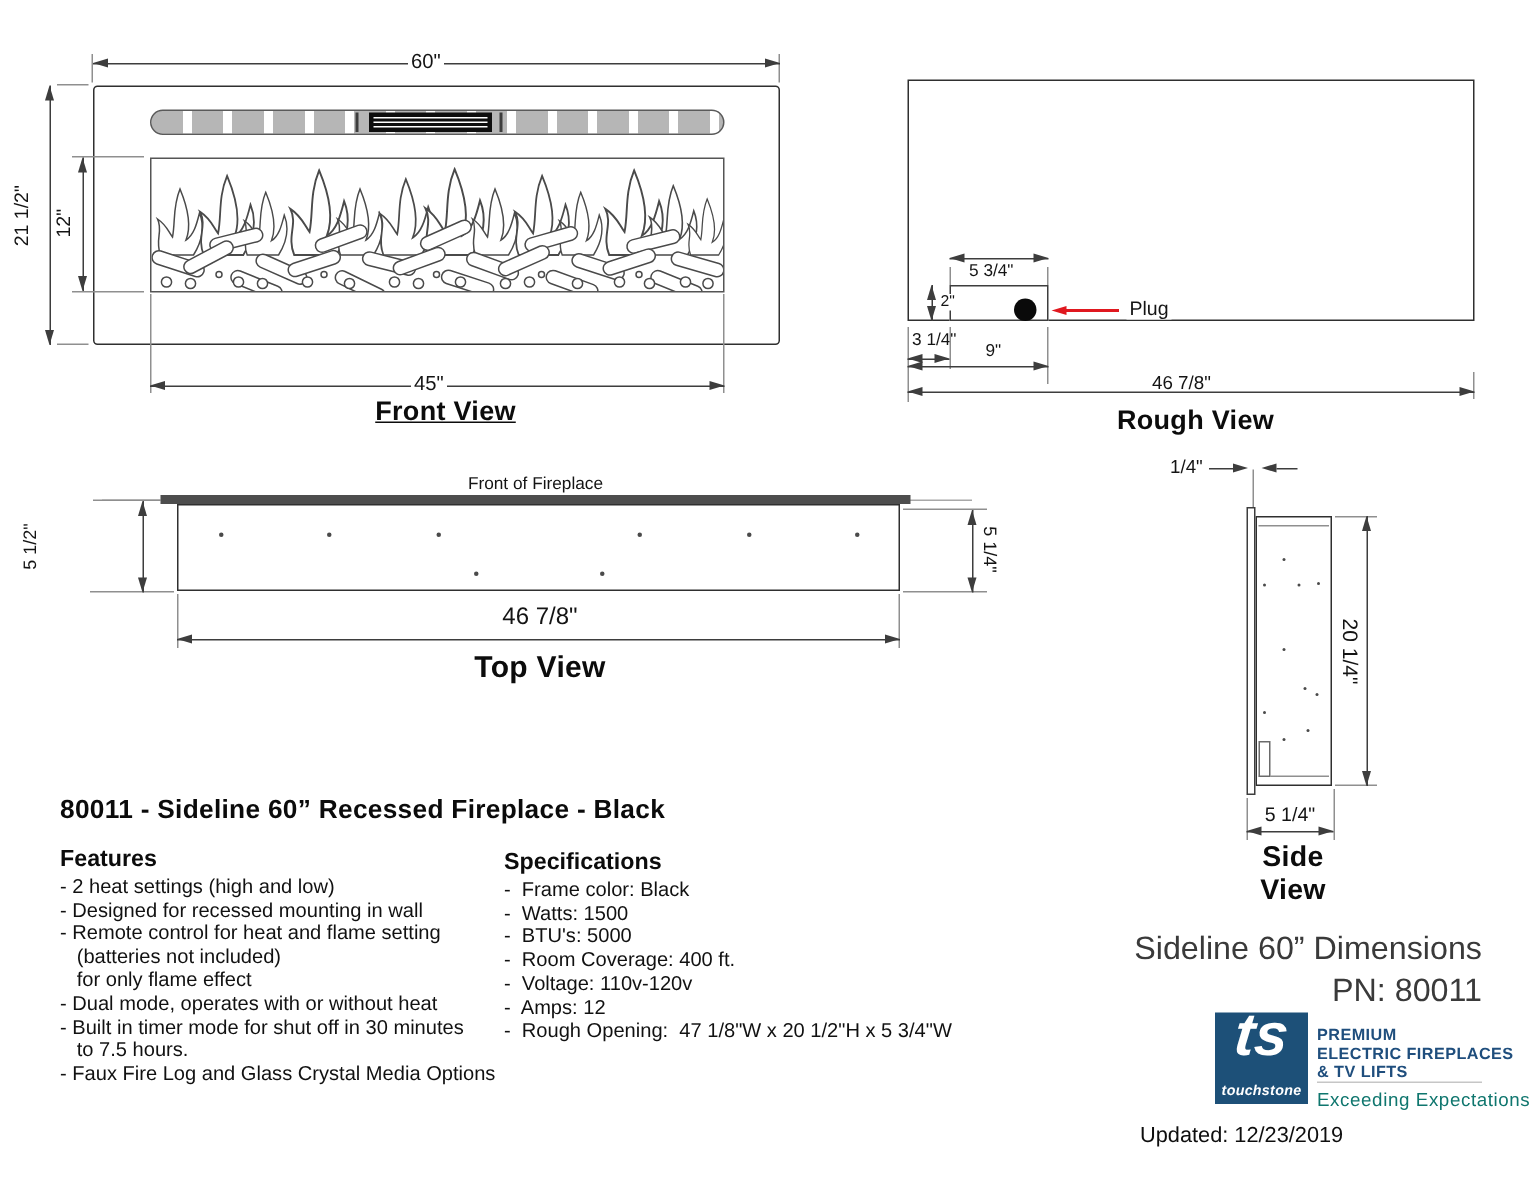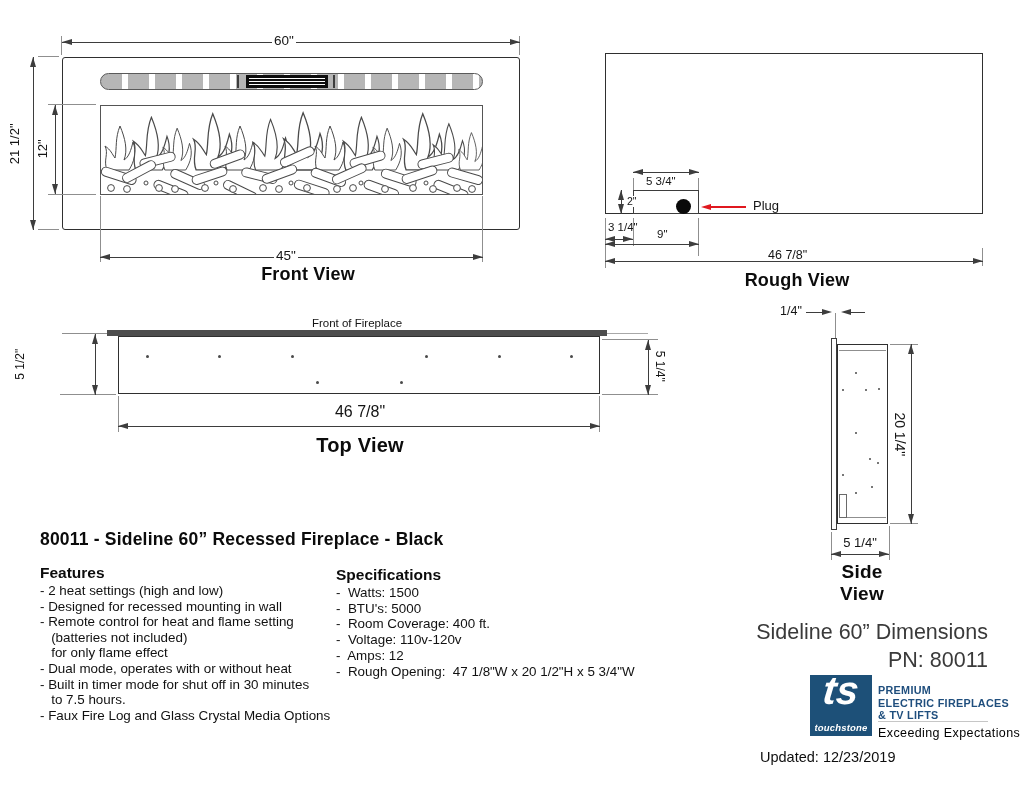--- a/index.html
+++ b/index.html
@@ -54,21 +54,21 @@
   .bigtitle { position:absolute; font-weight:bold; font-size:17.5px; color:#0b0b0b; letter-spacing:.2px; }
 
   .ft-line { position:absolute; font-size:21.5px; color:#3a3a3a; text-align:right; white-space:nowrap; }
   .logo-sq { position:absolute; left:810px; top:675px; width:62px; height:61px; background:#1d5078; }
   .logo-ts { position:absolute; left:0; right:0; top:-7px; text-align:center; color:#fff;
              font-style:italic; font-weight:bold; font-size:40px; transform:skewX(-6deg); }
   .logo-word { position:absolute; left:0; right:0; bottom:3px; text-align:center; color:#fff;
              font-style:italic; font-weight:bold; font-size:9.5px; letter-spacing:.2px;margin-top:38px; }
   .brand-line { position:absolute; left:878px; font-weight:bold; font-size:10.8px; color:#1f4e7d;
              letter-spacing:.3px; white-space:nowrap; }
-  .slogan { position:absolute; left:878px; top:726px; font-size:12.5px; color:#000000; letter-spacing:.4px; }
+  .slogan { position:absolute; left:878px; top:726px; font-size:12.5px; color:#0f766e; letter-spacing:.4px; }
   .updated { position:absolute; left:760px; top:749px; width:228px; text-align:left;
              font-size:14.5px; color:#0e0e0e; }
 </style>
 </head>
 <body>
 
 <div class="canvas">
 
   <div>
     <div class="xl" style="left:61px;top:36px;width:1px;height:19px;"></div>
@@ -161,21 +161,21 @@
     <div class="xl" style="left:48px;top:104px;width:48px;height:1px;"></div>
     <div class="xl" style="left:48px;top:194px;width:48px;height:1px;"></div>
     <div class="dimv" style="left:55px;top:105px;height:89px;"></div>
     <div class="lbl rotccw" style="left:31px;top:142px;font-size:13px;">12"</div>
 
     <div class="xl" style="left:100px;top:196px;width:1px;height:66px;"></div>
     <div class="xl" style="left:482px;top:196px;width:1px;height:66px;"></div>
     <div class="dimh" style="left:100px;top:257px;width:383px;"></div>
     <div class="lbl ctr" style="left:274px;top:249px;font-size:13.5px;">45"</div>
 
-    <div class="cap" style="left:228px;top:264px;width:160px;">Front View</div>
+    <div class="cap" style="left:217px;top:264px;width:160px;text-decoration:underline;">Front View</div>
   </div>
 
   <div>
     <div class="box" style="left:605px;top:53px;width:378px;height:161px;"></div>
     <div class="thinbox" style="left:633px;top:190px;width:66px;height:24px;border-color:#3d3d3d;"></div>
     <div style="position:absolute;left:676px;top:199px;width:15px;height:15px;background:#0a0a0a;border-radius:50%;"></div>
 
     <div class="arr-l" style="left:701px;top:203.5px;border-right-color:#e0181f;"></div>
     <div style="position:absolute;left:709px;top:206px;width:37px;height:1.6px;background:#e0181f;"></div>
     <div class="lbl" style="left:751px;top:199px;font-size:13px;">Plug</div>
@@ -286,20 +286,21 @@
     <div class="feat" style="position:static;">   (batteries not included)</div>
     <div class="feat" style="position:static;">   for only flame effect</div>
     <div class="feat" style="position:static;">- Dual mode, operates with or without heat</div>
     <div class="feat" style="position:static;">- Built in timer mode for shut off in 30 minutes</div>
     <div class="feat" style="position:static;">   to 7.5 hours.</div>
     <div class="feat" style="position:static;">- Faux Fire Log and Glass Crystal Media Options</div>
   </div>
 
   <div class="h2" style="left:336px;top:566px;">Specifications</div>
   <div style="position:absolute;left:336px;top:585px;">
+    <div class="spec" style="position:static;">-  Frame color: Black</div>
     <div class="spec" style="position:static;">-  Watts: 1500</div>
     <div class="spec" style="position:static;">-  BTU's: 5000</div>
     <div class="spec" style="position:static;">-  Room Coverage: 400 ft.</div>
     <div class="spec" style="position:static;">-  Voltage: 110v-120v</div>
     <div class="spec" style="position:static;">-  Amps: 12</div>
     <div class="spec" style="position:static;">-  Rough Opening:  47 1/8"W x 20 1/2"H x 5 3/4"W</div>
   </div>
 
   <div class="ft-line" style="left:700px;top:620px;width:288px;">Sideline 60” Dimensions</div>
   <div class="ft-line" style="left:700px;top:648px;width:288px;text-align:right;">PN: 80011</div>

